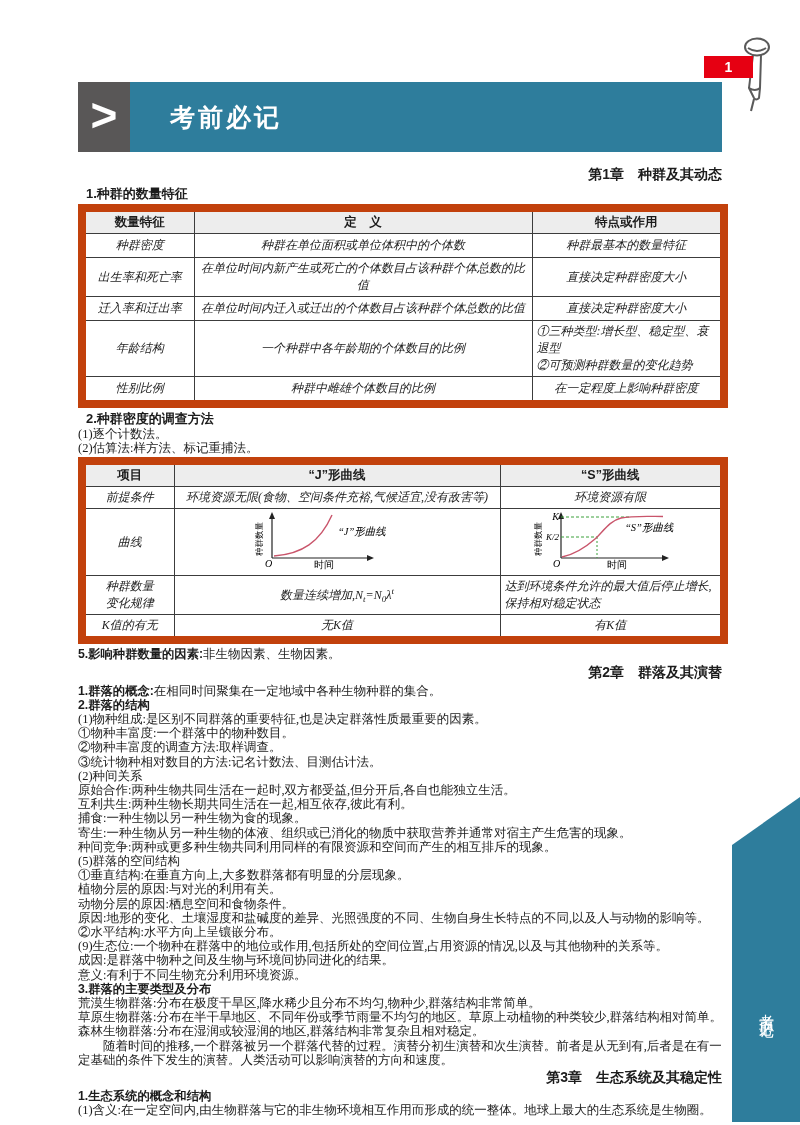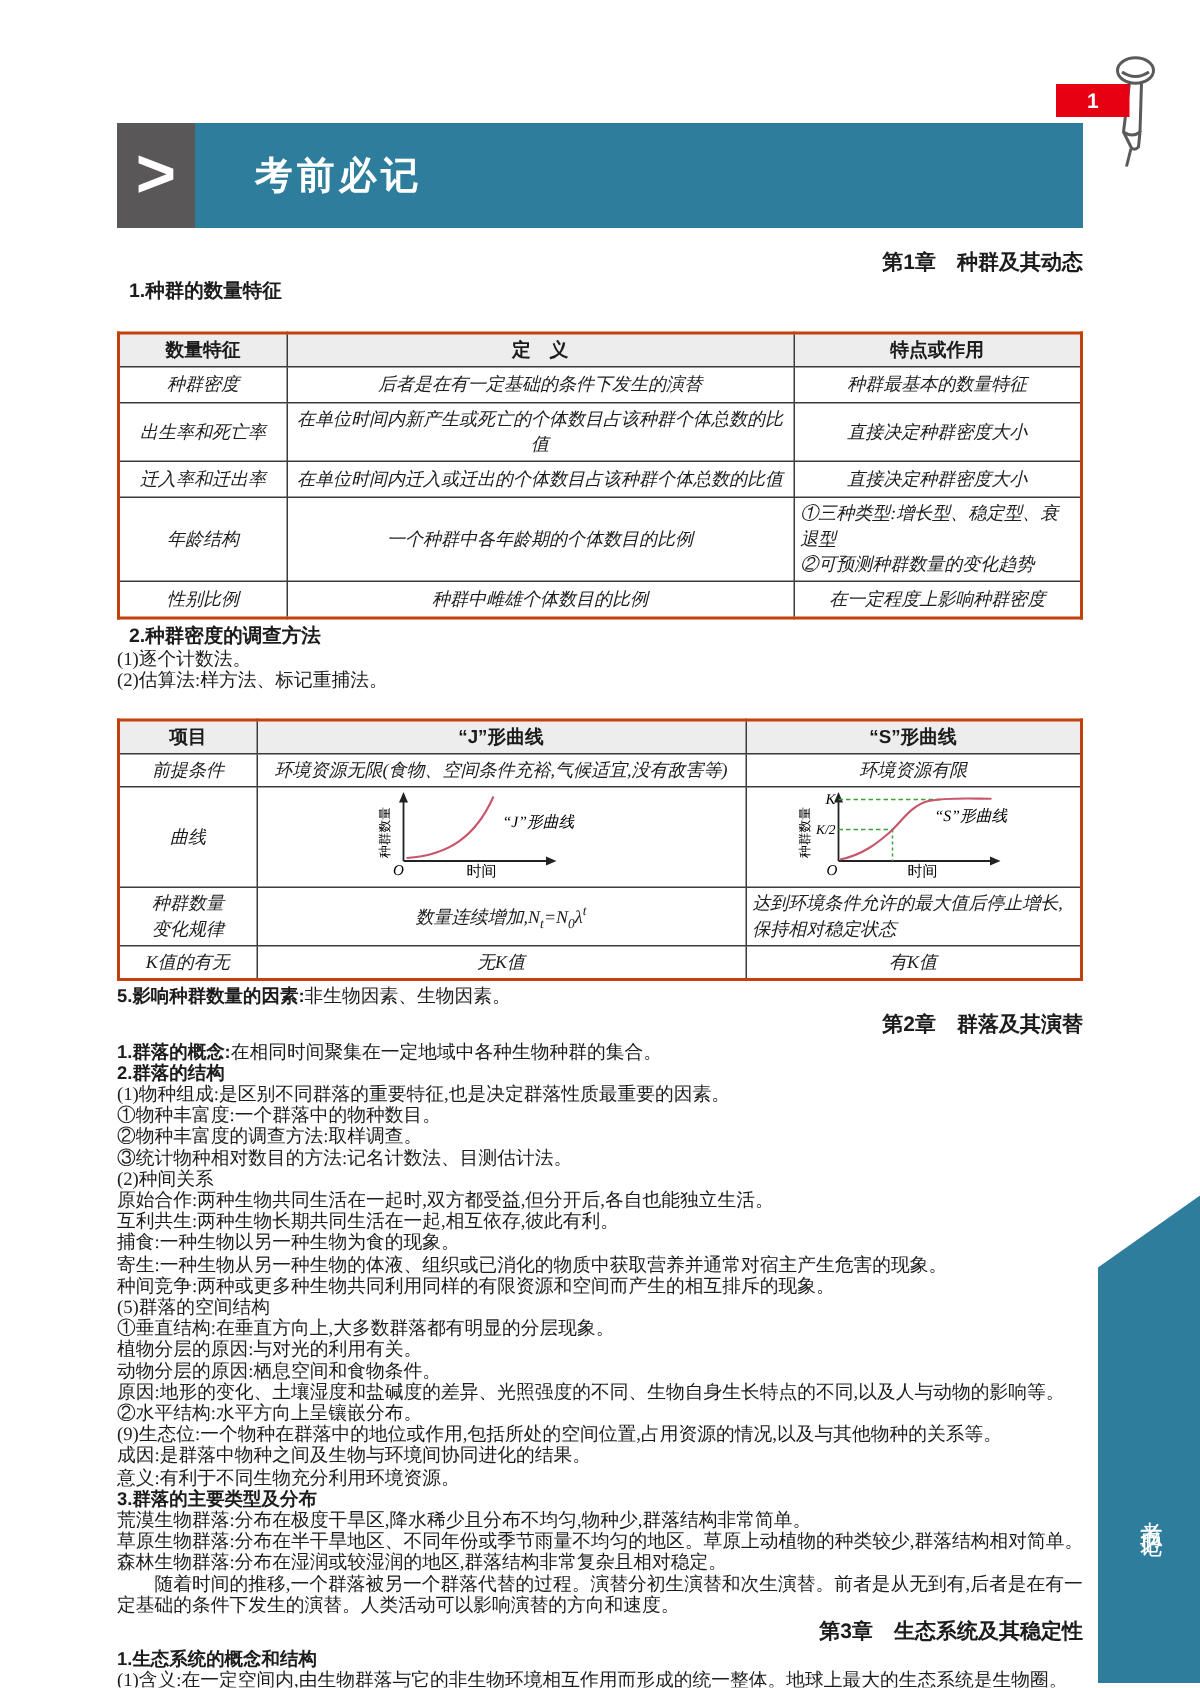--- a/index.html
+++ b/index.html
@@ -27,21 +27,21 @@
   .side-tab-label{position:absolute;top:205px;left:50%;transform:translateX(-50%);
     writing-mode:vertical-rl;color:#fff;font:15px "Liberation Sans",sans-serif;letter-spacing:3px;}
   
   .content{position:absolute;left:78px;top:164px;width:644px;}
   .chap-title{text-align:right;font:700 14px "Liberation Sans",sans-serif;line-height:17px;margin:2px 0 3px;}
   .sec-title{font:700 13px "Liberation Sans",sans-serif;line-height:16px;padding-left:8px;}
   .line{font-size:12.5px;line-height:14.2px;white-space:nowrap;}
   .line .blab{font-family:"Liberation Sans",sans-serif;font-weight:700;font-size:12.3px;}
   .line.para{white-space:normal;text-indent:2em;}
   
-  table{border-collapse:collapse;width:100%;table-layout:fixed;margin:19px 0 3px;border:2px solid #c2410c;padding-left:41px;}
+  table{border-collapse:collapse;width:100%;table-layout:fixed;margin:2px 0 3px;border:8px solid #c2410c;padding-left:41px;}
   td,th{border:1px solid #3c3c3c;font-size:12px;padding:2px 4px;text-align:center;vertical-align:middle;}
   th{background:#ededed;font:700 12.5px "Liberation Sans",sans-serif;height:16px;}
   .kai{font-style:italic;}
   td.left{text-align:left;}
   .t1 td{height:19px;}
   .t2 td{height:17px;}
   .chart-cell{padding:1px 0;}
   sub,sup{font-size:9px;font-style:italic;}
   .it{font-style:italic;}
   svg text{font-family:"Liberation Serif",serif;}
@@ -87,21 +87,21 @@
         <col style="width:192px">
       </colgroup>
     <tbody>
         <tr>
       <th>数量特征</th>
       <th>定　义</th>
       <th>特点或作用</th>
     </tr>
     <tr>
       <td class="kai">种群密度</td>
-      <td class="kai">后者是在有一定基础的条件下发生的演替</td>
+      <td class="kai">种群在单位面积或单位体积中的个体数</td>
       <td class="kai">种群最基本的数量特征</td>
     </tr>
     <tr>
       <td class="kai">出生率和死亡率</td>
       <td class="kai">在单位时间内新产生或死亡的个体数目占该种群个体总数的比值</td>
       <td class="kai">直接决定种群密度大小</td>
     </tr>
     <tr>
       <td class="kai">迁入率和迁出率</td>
       <td class="kai">在单位时间内迁入或迁出的个体数目占该种群个体总数的比值</td>

